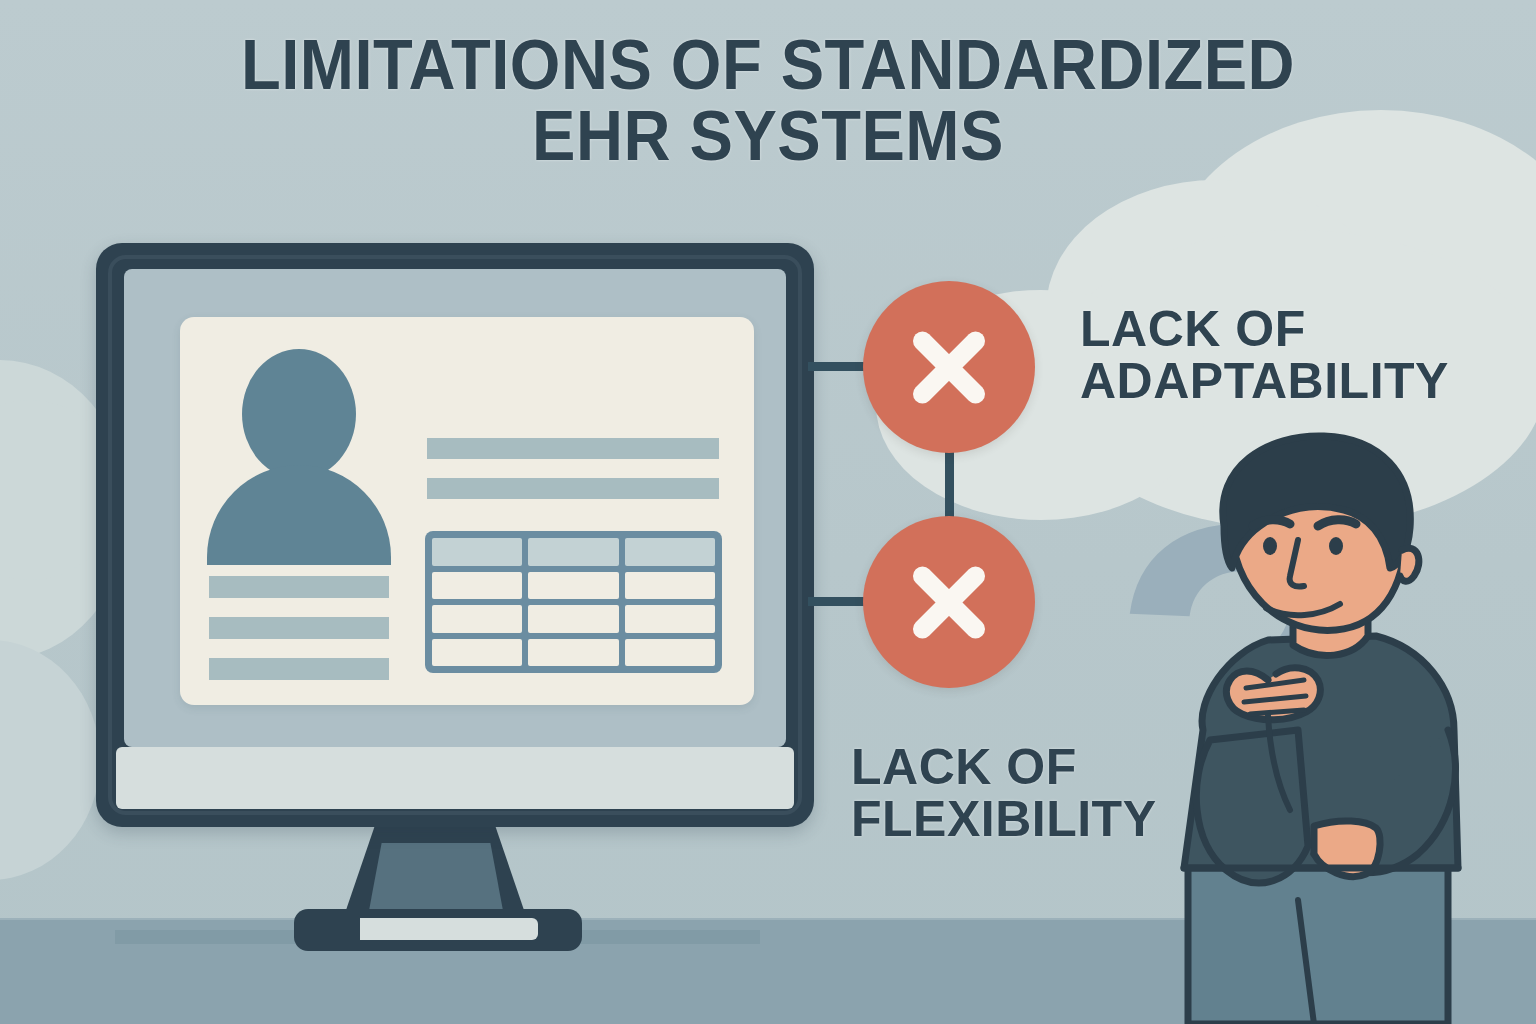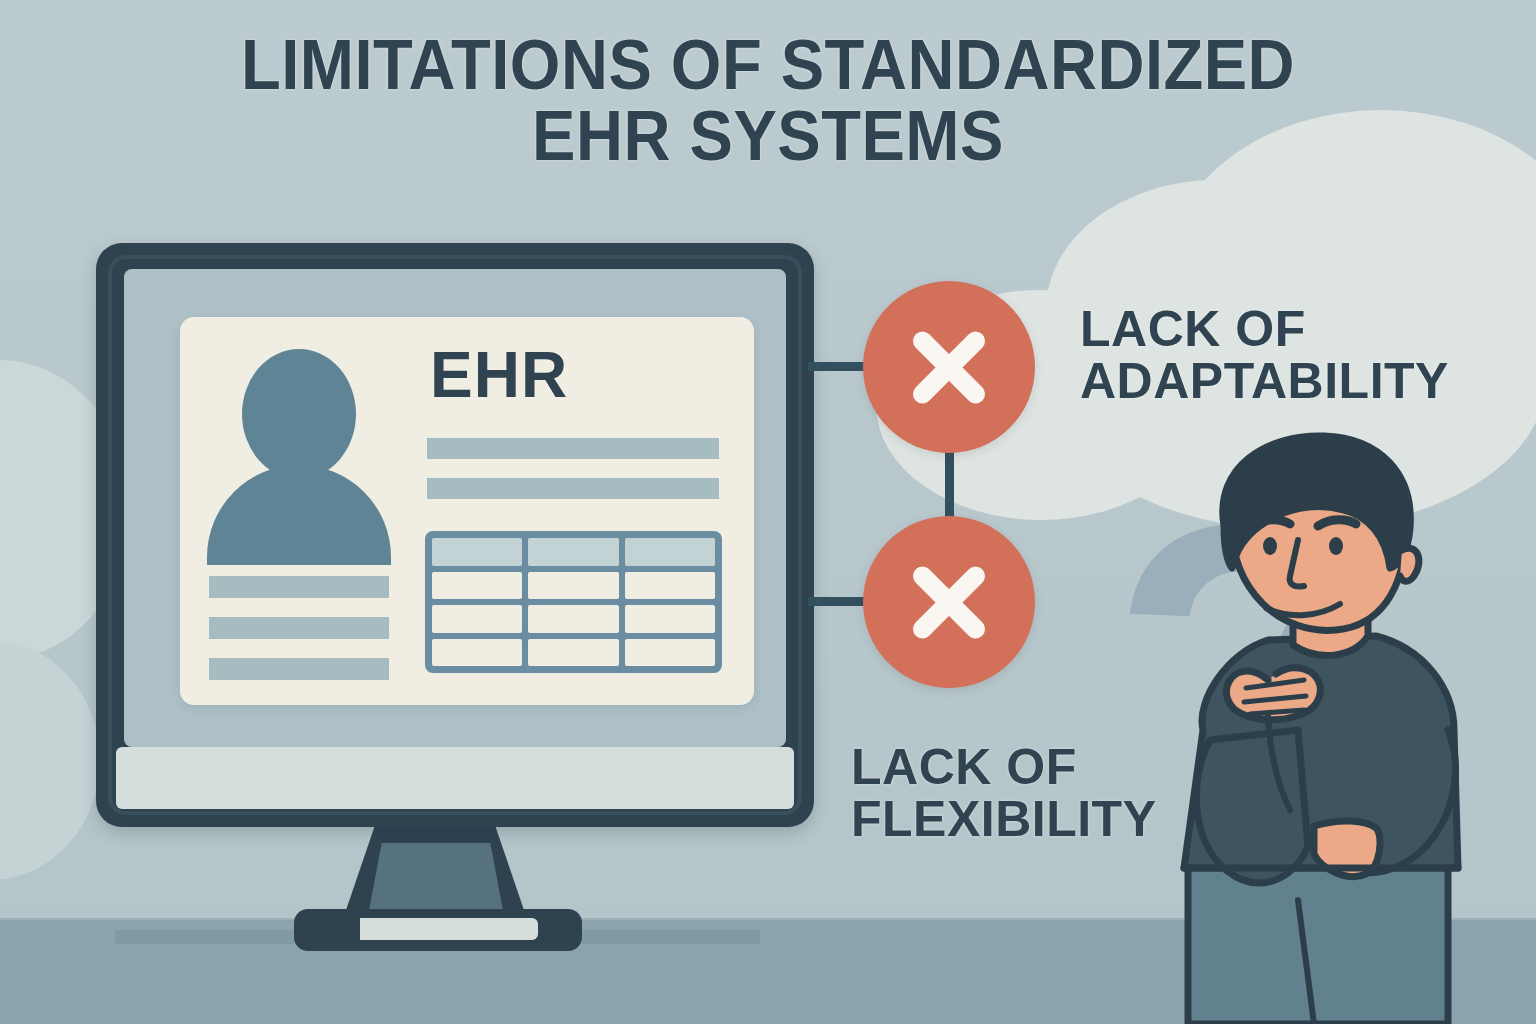--- a/index.html
+++ b/index.html
@@ -336,21 +336,20 @@
     <div class="chin"></div>
   </div>
 
   <div class="card"></div>
   <div class="avatar-head"></div>
   <div class="avatar-body"></div>
   <div class="lbar b1"></div>
   <div class="lbar b2"></div>
   <div class="lbar b3"></div>
 
-  <div class="ehr-title">EHR</div>
   <div class="wbar w1"></div>
   <div class="wbar w2"></div>
 
   <div class="rec-table">
     <div class="rec-cell head"></div>
     <div class="rec-cell head"></div>
     <div class="rec-cell head"></div>
     <div class="rec-cell"></div>
     <div class="rec-cell"></div>
     <div class="rec-cell"></div>

